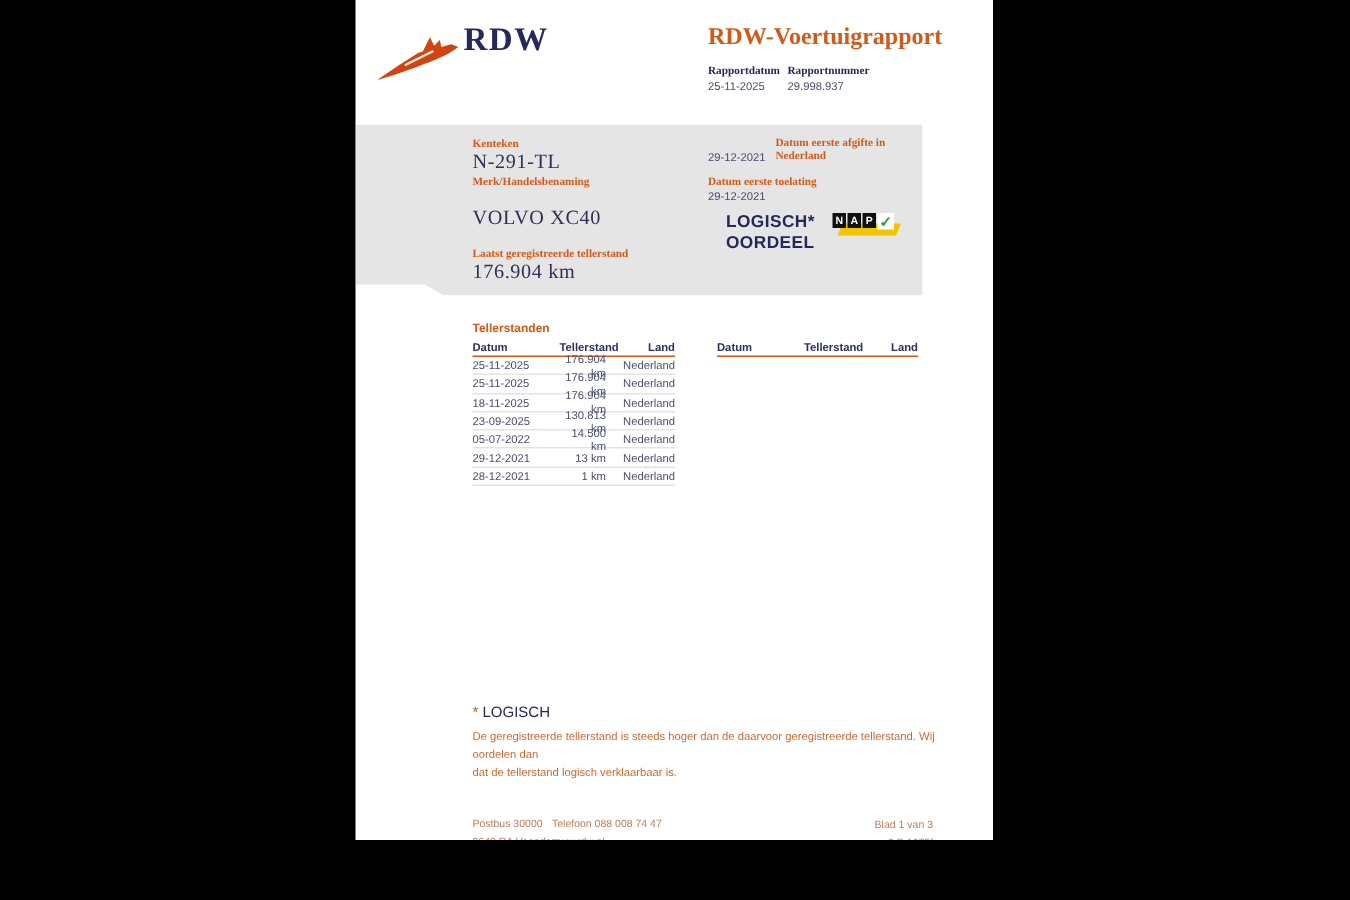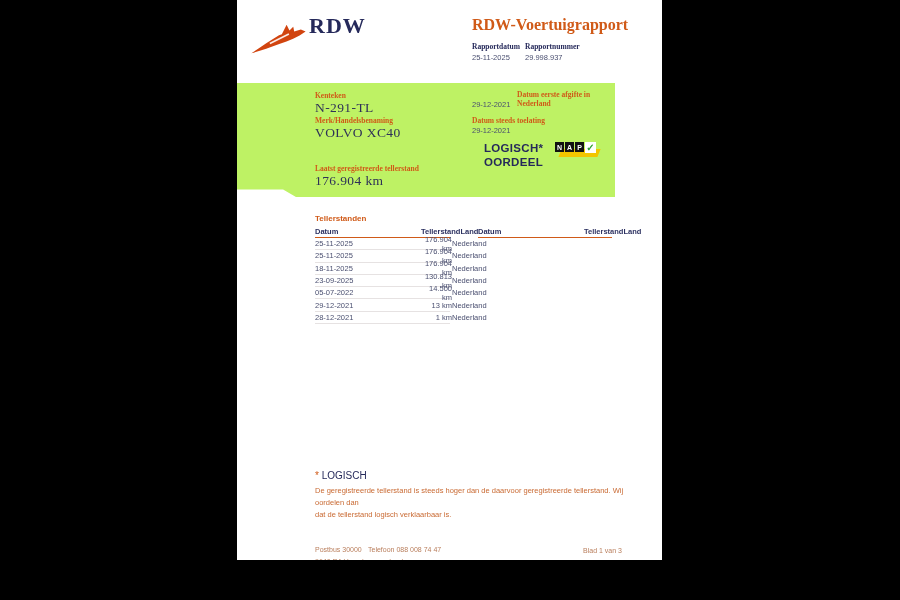--- a/index.html
+++ b/index.html
@@ -9,21 +9,21 @@
 
   
   .logo-bird { position:absolute; left:13px; top:20px; width:58px; height:38px; }
   .logo-text { position:absolute; left:72px; top:13px; font-family:"Liberation Serif", serif; font-weight:bold; font-size:22px; letter-spacing:1px; color:#25295a; }
   .doc-title { position:absolute; left:235px; top:16px; font-family:"Liberation Serif", serif; font-weight:bold; font-size:16px; color:#d05a18; }
   .rpt-label { position:absolute; top:42px; font-size:7.5px; font-weight:bold; color:#25295a; font-family:"Liberation Serif", serif; }
   .rpt-value { position:absolute; top:53px; font-size:7.5px; color:#4a4f70; }
   .rpt-col1 { left:235px; } .rpt-col2 { left:288px; }
 
   
-  .panel { position:absolute; left:0; top:83px; width:378px; height:114px; background:#bef264;
+  .panel { position:absolute; left:0; top:83px; width:378px; height:114px; background:#e5e5e5;
            clip-path: polygon(0 0, 100% 0, 100% 100%, 15.6% 100%, 12.2% 93.5%, 0 93.5%); }
   .lbl { position:absolute; font-family:"Liberation Serif", serif; font-weight:bold; font-size:7.5px; color:#d05a18; }
   .val-big { position:absolute; font-family:"Liberation Serif", serif; font-size:13.5px; color:#2e3157; letter-spacing:0.4px; }
   .val-sm { position:absolute; font-size:7.5px; color:#4a4f70; }
   .oordeel { position:absolute; left:235px; top:58px; font-size:11.5px; font-weight:bold; line-height:14px; color:#25295a; letter-spacing:0.3px;margin-left:12px; }
 
   
   .nap { position:absolute; left:318px; top:59px; width:46px; height:18px; }
   .nap-yellow { position:absolute; left:5px; top:7px; width:39px; height:8px; background:#f2c500; transform:skewX(-22deg); }
   .nap-boxes { position:absolute; left:0; top:0; display:flex; gap:1px; }
@@ -31,21 +31,21 @@
   .nap-check { width:11px; height:11px; background:#ffffff; color:#2f9e33; font-size:10px; font-weight:bold; display:flex; align-items:center; justify-content:center; }
 
   
   .tbl-title { position:absolute; left:78px; top:214px; font-size:8px; font-weight:bold; color:#d05a18; }
   .tbl { position:absolute; top:227px; }
   .tbl-left { left:78px; width:135px; }
   .tbl-right { left:241px; width:134px; }
   .tbl-head { display:flex; font-size:7.5px; font-weight:bold; color:#2b3060; border-bottom:1.5px solid #d05a18; padding-bottom:2px; height:11px; }
   .tbl-row { display:flex; font-size:7.5px; color:#4a4f70; border-bottom:1px solid #e6e2e2; height:12.3px; align-items:center; }
   .c-datum { flex:0 0 58px; text-align:left; }
-  .c-teller { flex:0 0 31px; text-align:right;margin-left:48px; }
+  .c-teller { flex:0 0 31px; text-align:right; }
   .c-land { flex:1; text-align:right; }
 
   
   .footnote-title { position:absolute; left:78px; top:470px; font-size:10px; font-weight:normal; color:#25295a; }
   .footnote-title .ast { color:#d05a18; }
   .footnote-text { position:absolute; left:78px; top:485px; width:330px; font-size:7.5px; line-height:12px; color:#c96a33; }
 
   
   .footer-item { position:absolute; font-size:7px; color:#b97e5c; }
   .f-r { text-align:right; width:80px; left:305px; }
@@ -67,27 +67,27 @@
   <div class="doc-title">RDW-Voertuigrapport</div>
   <div class="rpt-label rpt-col1">Rapportdatum</div>
   <div class="rpt-value rpt-col1">25-11-2025</div>
   <div class="rpt-label rpt-col2">Rapportnummer</div>
   <div class="rpt-value rpt-col2">29.998.937</div>
 
   <div class="panel">
     <div class="lbl" style="left:78px; top:8px;">Kenteken</div>
     <div class="val-big" style="left:78px; top:17px;">N-291-TL</div>
     <div class="lbl" style="left:78px; top:33px;">Merk/Handelsbenaming</div>
-    <div class="val-big" style="left:78px; top:42px;">VOLVO XC40</div>
+    <div class="val-big" style="left:78px; top:54px;">VOLVO XC40</div>
     <div class="lbl" style="left:78px; top:81px;">Laatst geregistreerde tellerstand</div>
     <div class="val-big" style="left:78px; top:90px;">176.904 km</div>
 
     <div class="lbl" style="left:235px; top:7px;padding-left:45px;">Datum eerste afgifte in Nederland</div>
     <div class="val-sm" style="left:235px; top:17px;">29-12-2021</div>
-    <div class="lbl" style="left:235px; top:33px;">Datum steeds toelating</div>
+    <div class="lbl" style="left:235px; top:33px;">Datum eerste toelating</div>
     <div class="val-sm" style="left:235px; top:43px;">29-12-2021</div>
 
     <div class="oordeel">
       <div>LOGISCH*</div>
       <div>OORDEEL</div>
     </div>
 
     <div class="nap">
       <div class="nap-yellow"></div>
       <div class="nap-boxes">

